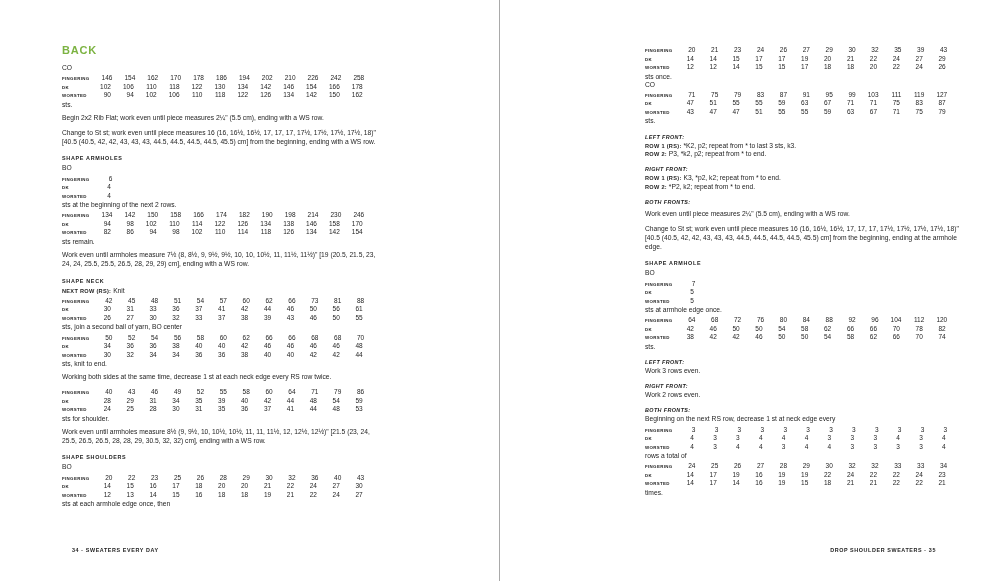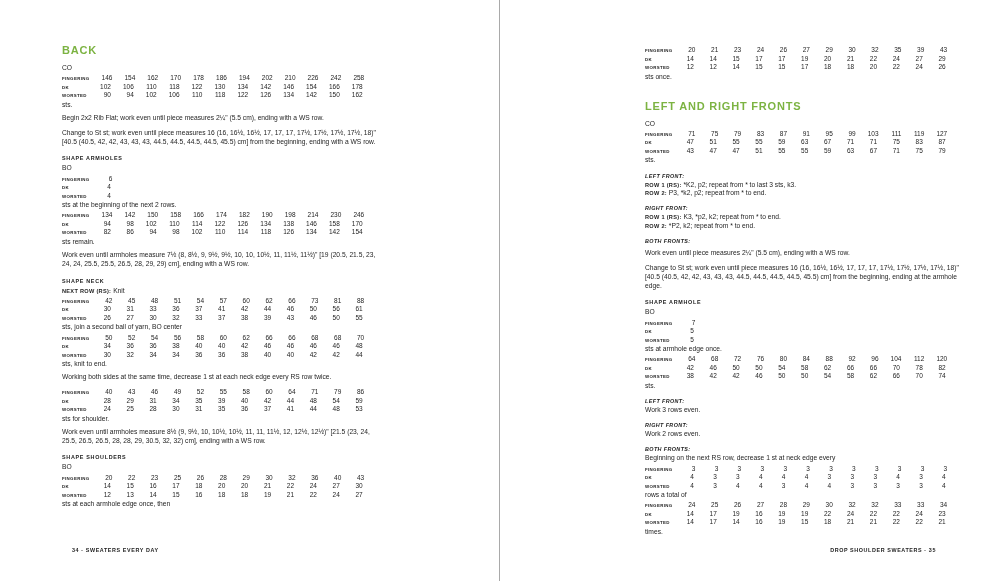--- a/index.html
+++ b/index.html
@@ -393,21 +393,20 @@
         <span class="tcell">17</span>
         <span class="tcell">18</span>
         <span class="tcell">18</span>
         <span class="tcell">20</span>
         <span class="tcell">22</span>
         <span class="tcell">24</span>
         <span class="tcell">26</span>
       </div>
     </div>
     <div class="plain">sts once.</div>
-    <div class="heading">LEFT AND RIGHT FRONTS</div>
     <div class="plain">CO</div>
     <div class="tbl">
       <div class="trow">
         <span class="tlabel">FINGERING</span>
         <span class="tcell">71</span>
         <span class="tcell">75</span>
         <span class="tcell">79</span>
         <span class="tcell">83</span>
         <span class="tcell">87</span>
         <span class="tcell">91</span>

